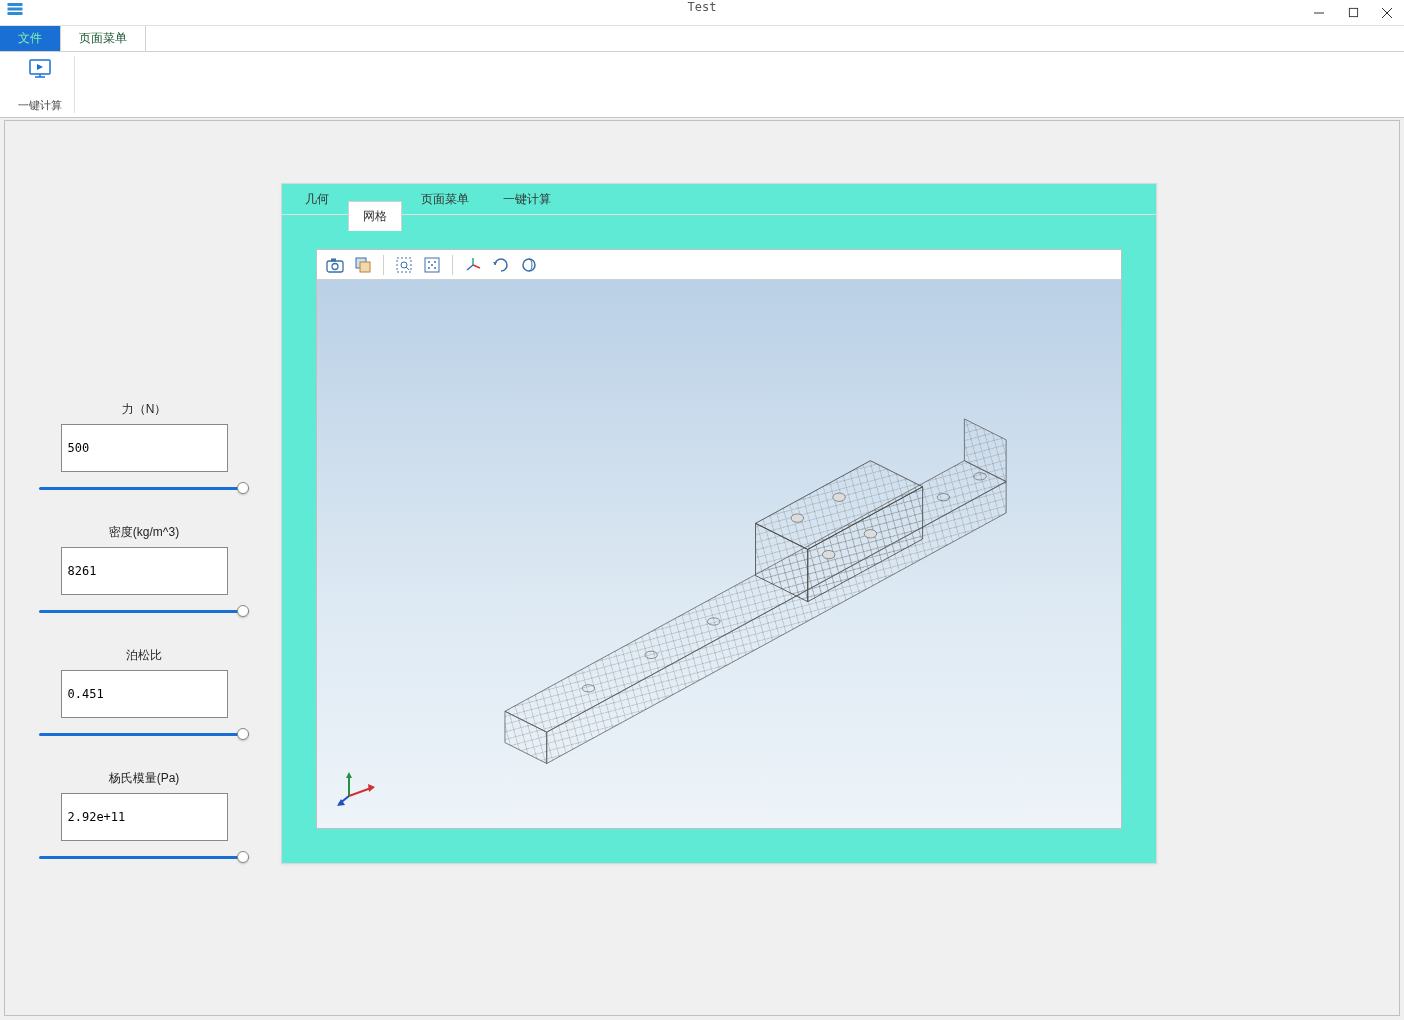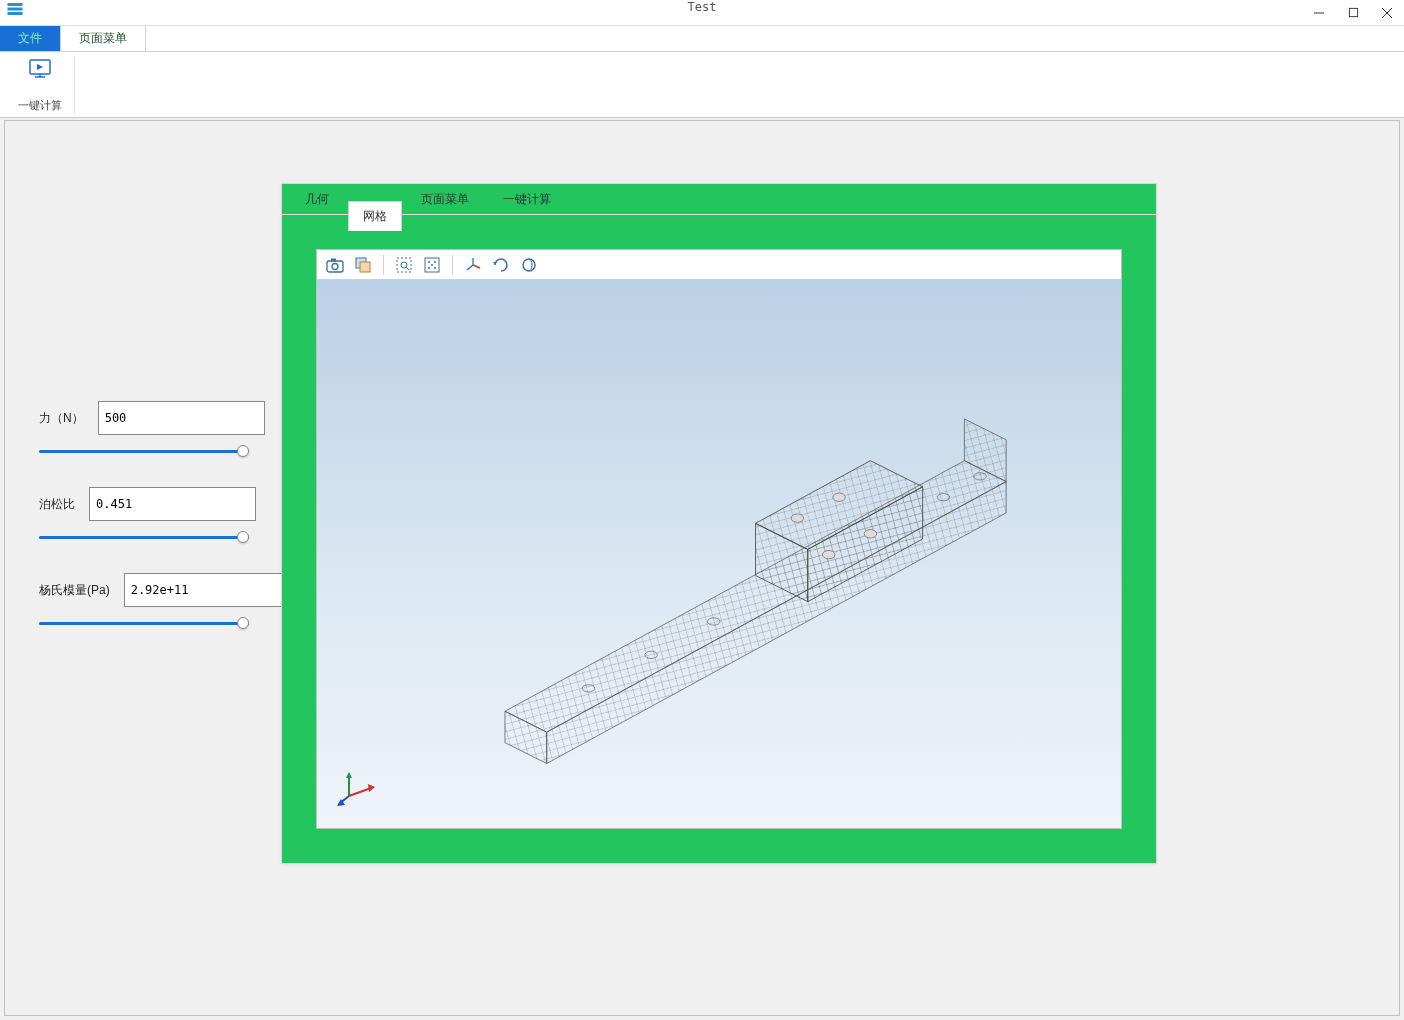--- a/index.html
+++ b/index.html
@@ -105,21 +105,22 @@
   left: 34px;
   top: 280px;
   width: 210px;
 }
 .param-row {
   margin-bottom: 28px;
 }
 .param-top {
   display: flex;
   align-items: center;
-  gap: 14px;
+  gap: 6px;
+  flex-direction: column;
 }
 .param-label {
   font-size: 12px;
   color: #222;
   white-space: nowrap;
 }
 .param-input {
   flex: 1;
   height: 24px;
   border: 1px solid #888;
@@ -148,21 +149,21 @@
   border-radius: 50%;
   background: #fff;
   border: 1px solid #888;
   box-shadow: 0 1px 2px rgba(0,0,0,0.2);
 }
 .view-panel {
   position: absolute;
   left: 276px;
   top: 62px;
   width: 876px;
-  background: #22c55e;
+  background: #5eead4;
   border: 1px solid #d8d8d8;
   box-shadow: 0 1px 3px rgba(0,0,0,0.06);
 }
 .view-tabs {
   height: 30px;
   display: flex;
   align-items: stretch;
   padding-left: 8px;
   gap: 4px;
 }
@@ -276,20 +277,30 @@
         <span class="param-label">力（N）</span>
         <input class="param-input" value="500" style="">
       </div>
       <div class="slider">
         <div class="slider-track"></div>
         <div class="slider-thumb" style="left:calc(100% - 12px)"></div>
       </div>
     </div>
     <div class="param-row">
       <div class="param-top">
+        <span class="param-label">密度(kg/m^3)</span>
+        <input class="param-input" value="8261" style="">
+      </div>
+      <div class="slider">
+        <div class="slider-track"></div>
+        <div class="slider-thumb" style="left:calc(100% - 12px)"></div>
+      </div>
+    </div>
+    <div class="param-row">
+      <div class="param-top">
         <span class="param-label">泊松比</span>
         <input class="param-input" value="0.451" style="">
       </div>
       <div class="slider">
         <div class="slider-track"></div>
         <div class="slider-thumb" style="left:calc(100% - 12px)"></div>
       </div>
     </div>
     <div class="param-row">
       <div class="param-top">

